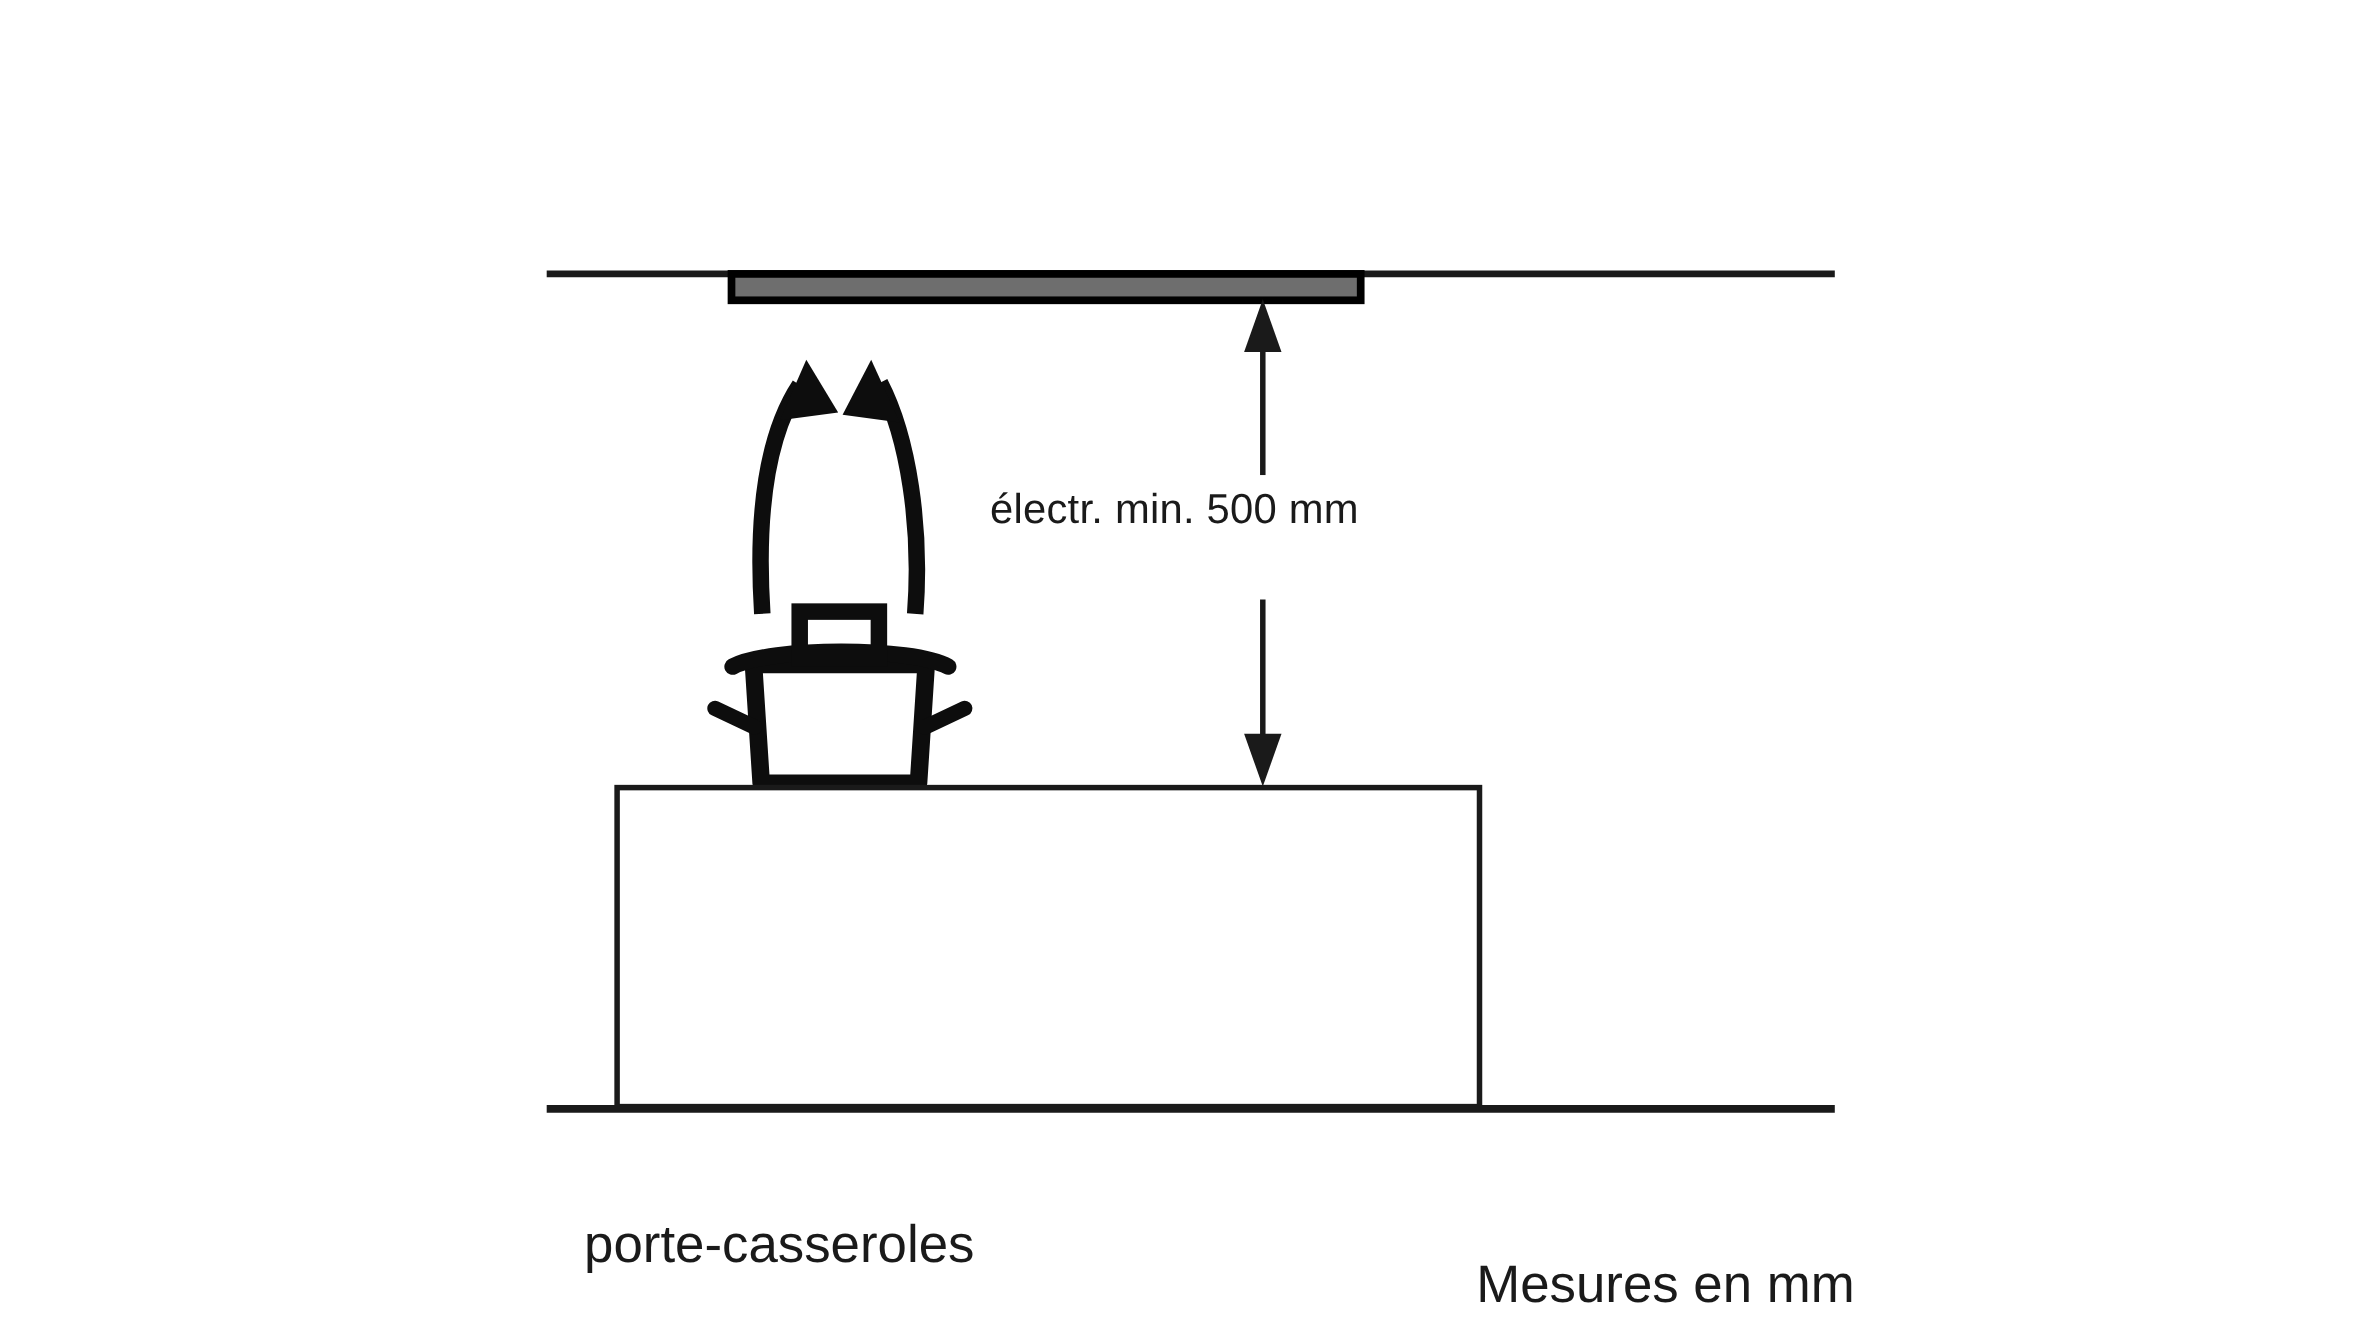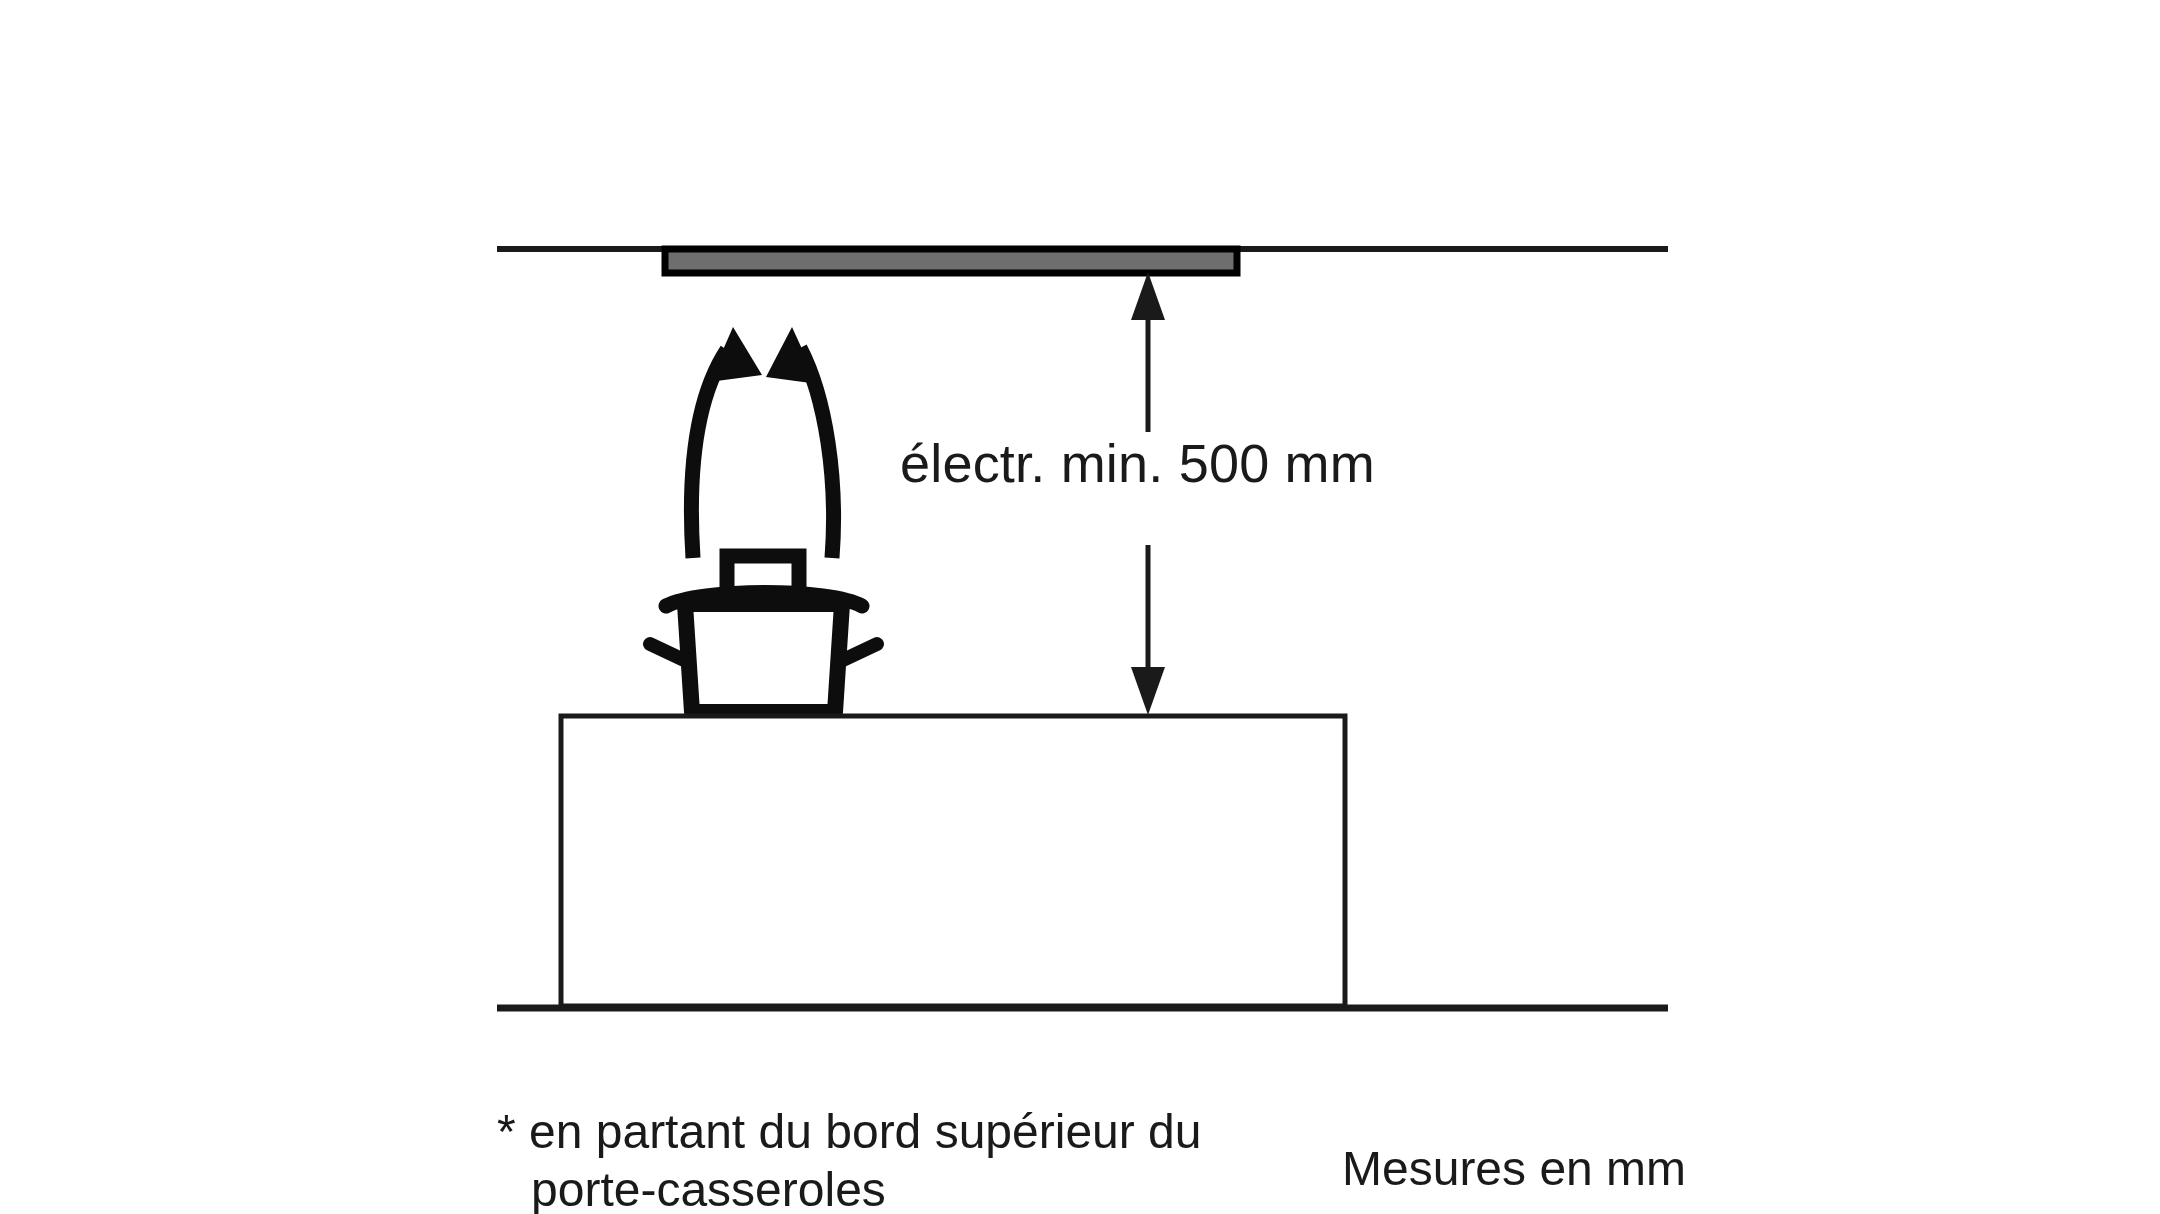--- a/index.html
+++ b/index.html
@@ -20,21 +20,21 @@
   #diagram-svg {
     position: absolute;
     left: 0;
     top: 0;
     width: 2160px;
     height: 1214px;
   }
   .dim-text {
     position: absolute;
     font-family: "Liberation Sans", sans-serif;
-    font-size: 54px;
+    font-size: 38px;
     line-height: 58px;
     color: #1a1a1a;
     white-space: nowrap;
     background: #ffffff;
     letter-spacing: 0.2px;
   }
   #dimension-label {
     left: 898px;
     top: 432px;
     padding: 2px 6px 2px 2px;
@@ -101,19 +101,18 @@
 
     <line x1="497" y1="1008" x2="1668" y2="1008" stroke="#1a1a1a" stroke-width="7"></line>
 
   </svg>
 
   <div class="dim-text" id="dimension-label">
     <div>électr. min. 500 mm</div>
   </div>
 
   <div id="footnote-label">
-    <span>* en partant du bord supérieur du</span>
     <span class="fn-indent">porte-casseroles</span>
   </div>
 
   <div id="units-label">Mesures en mm</div>
 
 </div>
 
 </body></html>

